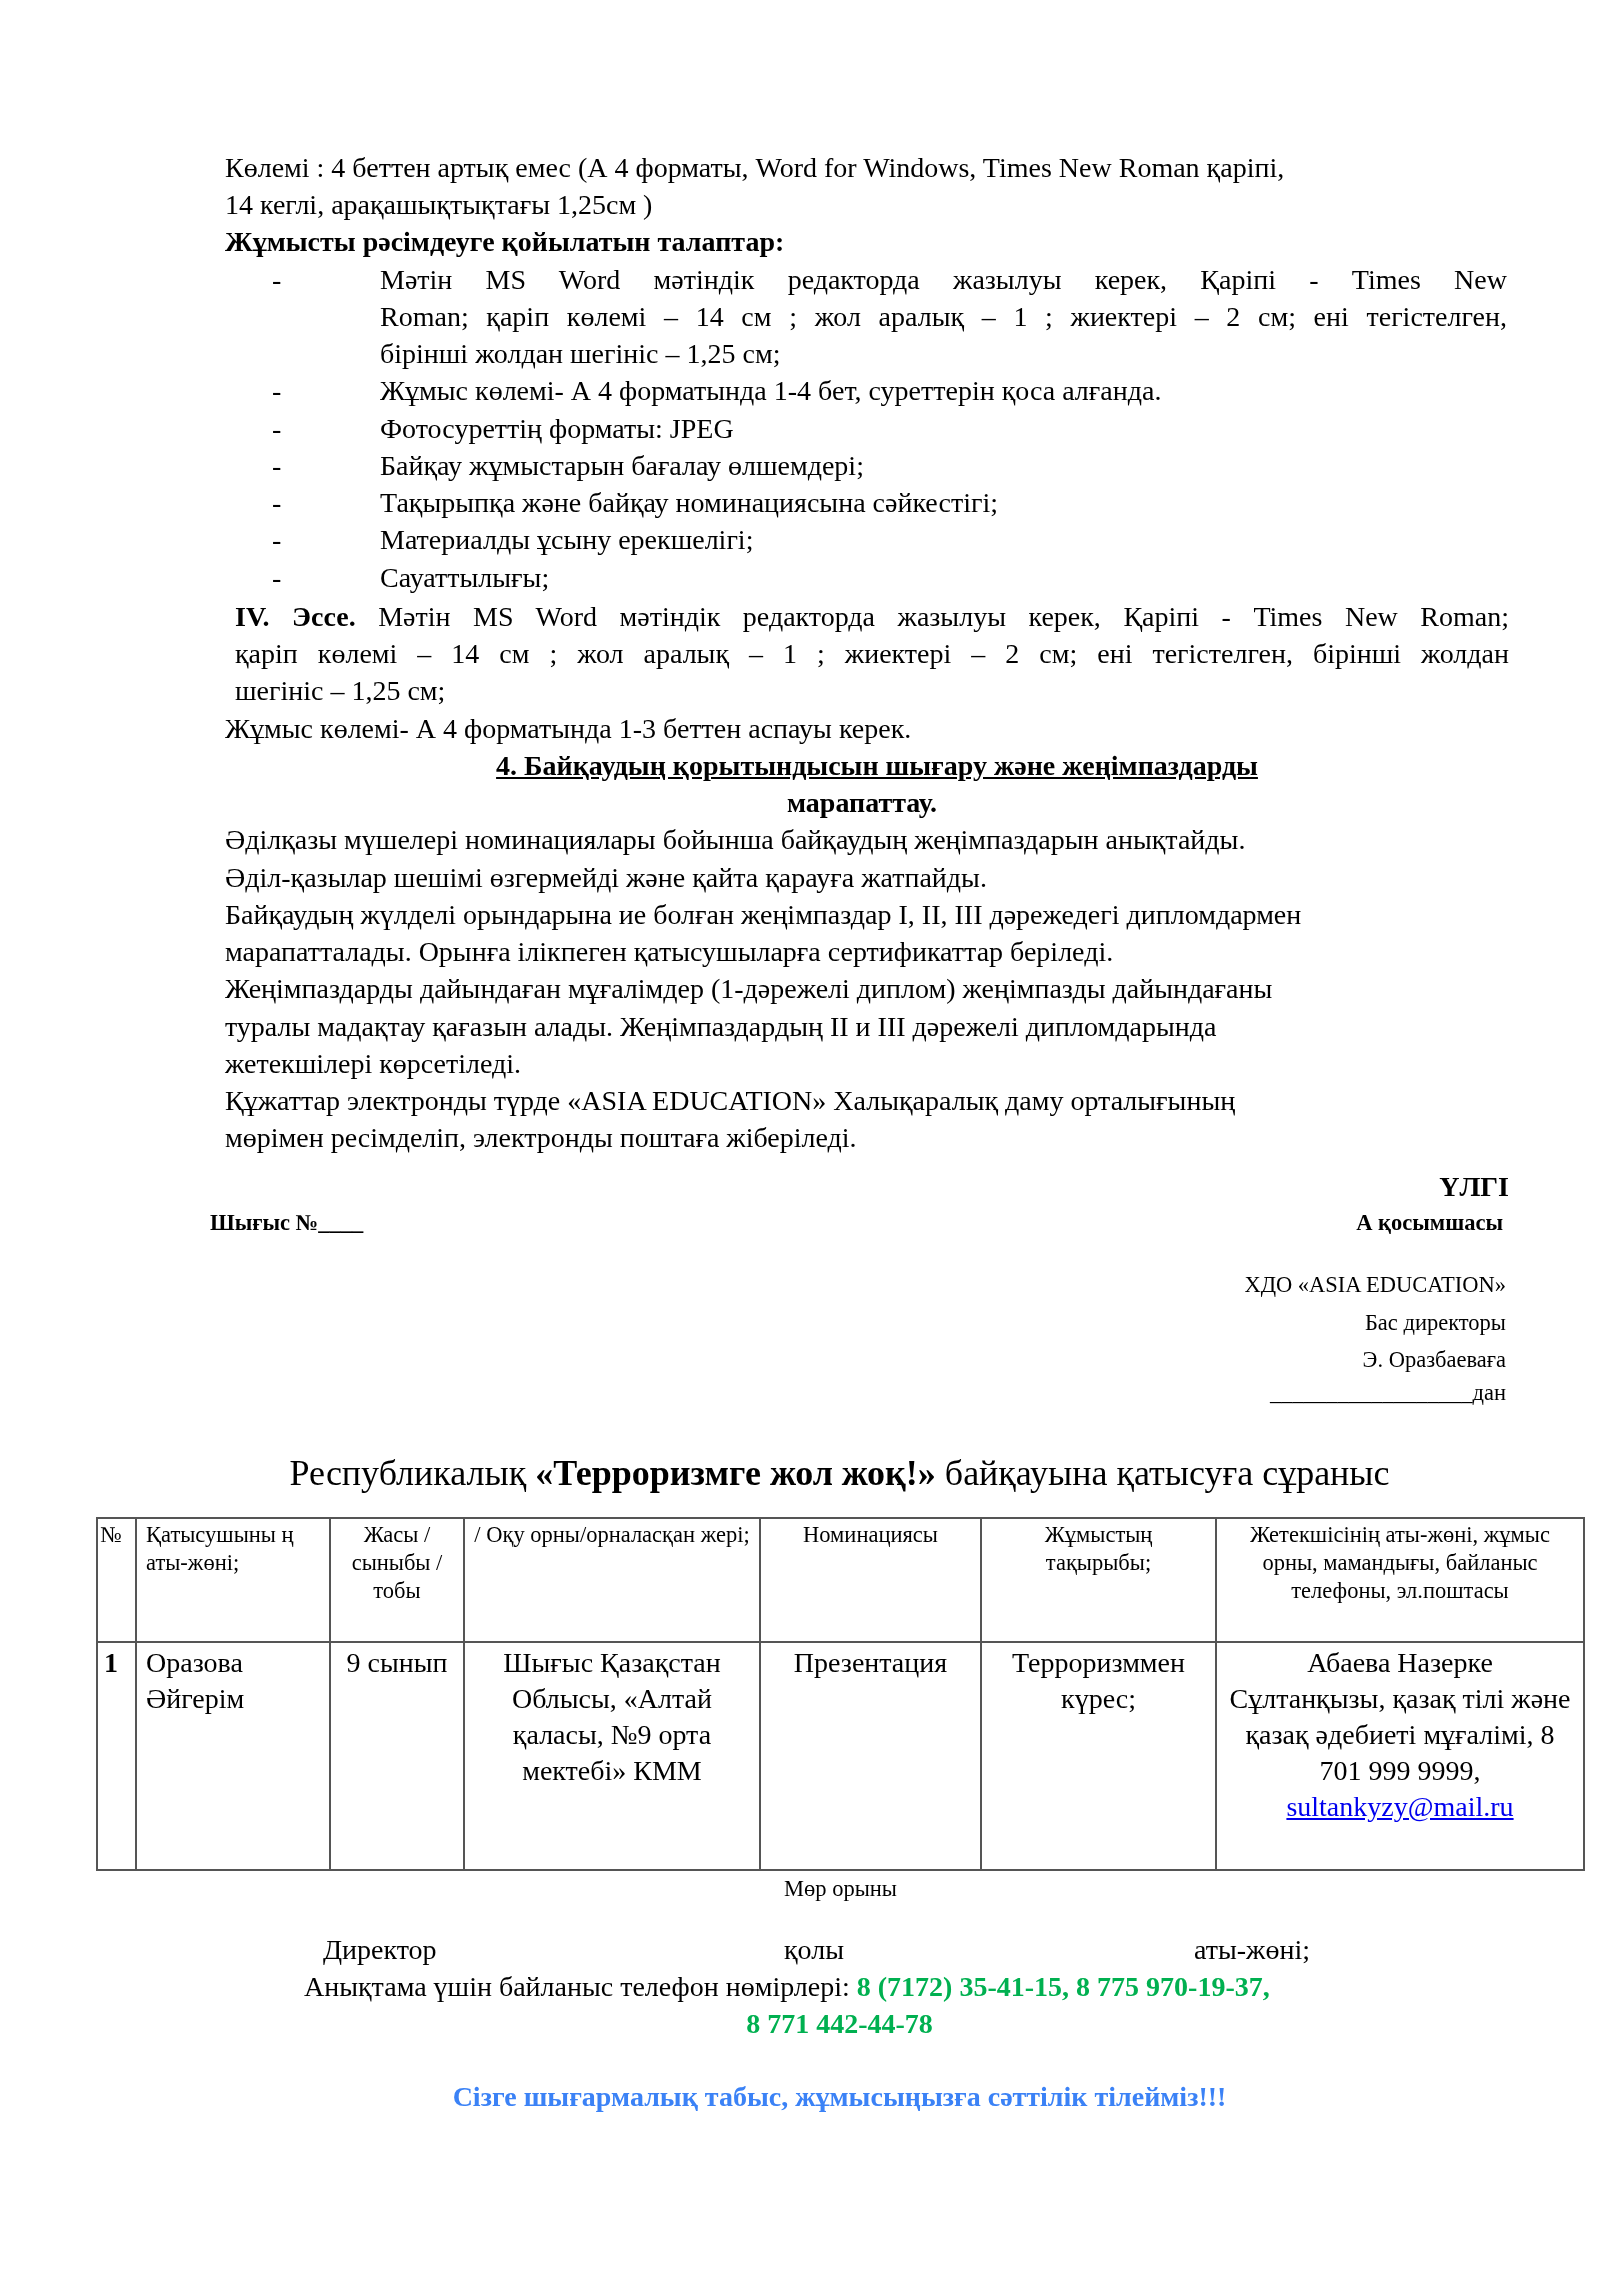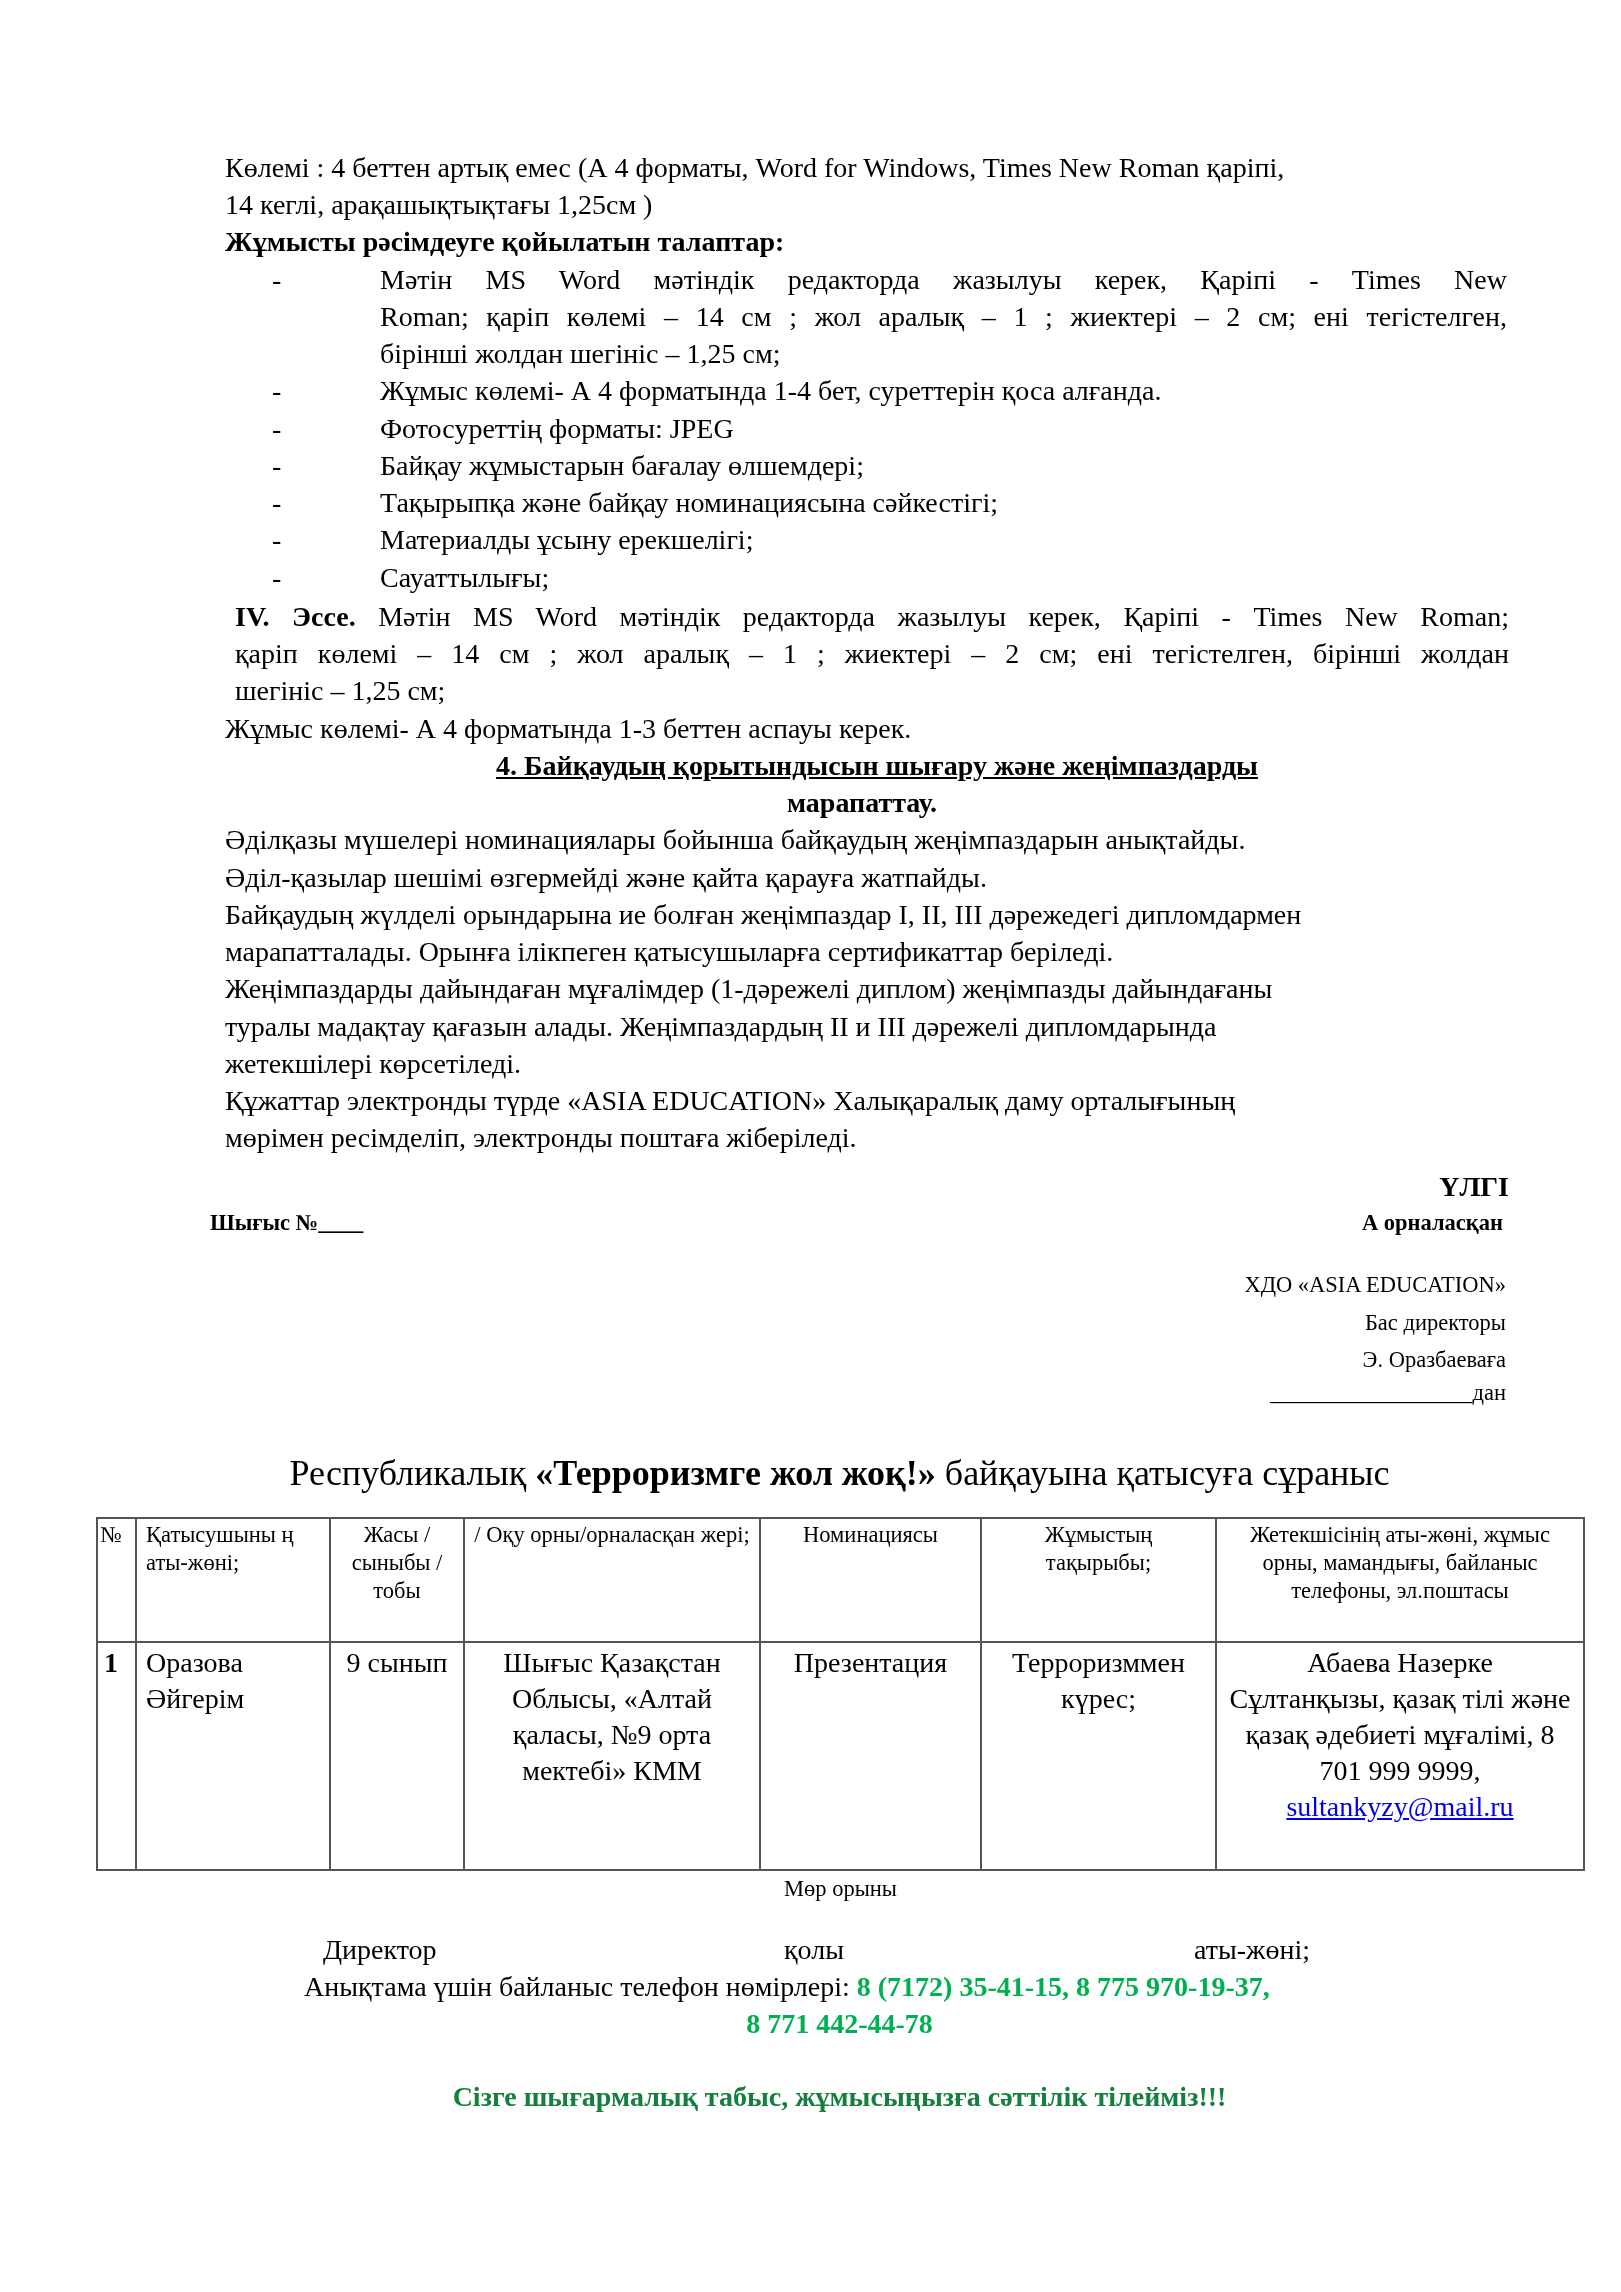--- a/index.html
+++ b/index.html
@@ -21,21 +21,21 @@
     border-collapse: collapse; table-layout: fixed;
   }
   table.req td {
     border: 2px solid #555; vertical-align: top; padding: 2px 9px;
     font-family: "Liberation Serif", "DejaVu Serif", serif;
   }
   table.req tr.head td { font-size: 22.5px; line-height: 28px; height: 118px; }
   table.req tr.body td { font-size: 28px; line-height: 36px; height: 222px; }
   .link { color: #0000EE; text-decoration: underline; }
   .green { color: #00B050; font-weight: bold; }
-  .navy { color: #15803d; font-weight: bold; }
+  .navy { color: #3b82f6; font-weight: bold; }
 </style>
 </head>
 <body>
 
 <div class="abs t" style="left:225px; top:149px;">Көлемі : 4 беттен артық емес (А 4 форматы, Word for Windows, Times New Roman  қаріпі,</div>
 <div class="abs t" style="left:225px; top:186px;">14 кеглі, арақашықтықтағы 1,25см )</div>
 <div class="abs t b" style="left:225px; top:223px;">Жұмысты рәсімдеуге қойылатын талаптар:</div>
 
 <div>
   <span class="dash" style="left:272px; top:261px;">-</span>
@@ -81,21 +81,21 @@
   <div class="abs t" style="left:225px; top:933px;">марапатталады. Орынға ілікпеген қатысушыларға сертификаттар беріледі.</div>
   <div class="abs t" style="left:225px; top:970px;">Жеңімпаздарды дайындаған мұғалімдер (1-дәрежелі диплом) жеңімпазды дайындағаны</div>
   <div class="abs t" style="left:225px; top:1008px;">туралы мадақтау қағазын алады. Жеңімпаздардың II и III дәрежелі дипломдарында</div>
   <div class="abs t" style="left:225px; top:1045px;">жетекшілері көрсетіледі.</div>
   <div class="abs t" style="left:225px; top:1082px;">Құжаттар электронды түрде «ASIA EDUCATION» Халықаралық даму орталығының</div>
   <div class="abs t" style="left:225px; top:1119px;">мөрімен ресімделіп, электронды поштаға жіберіледі.</div>
 </div>
 
 <div class="abs t b right" style="left:1176px; top:1168px; width:333px;">ҮЛГІ</div>
 <div class="abs b" style="left:210px; top:1208px; font-size:22.5px; line-height:29px;">Шығыс №____</div>
-<div class="abs b right" style="left:1176px; top:1208px; width:327px; font-size:22.5px; line-height:29px;">А орналасқан</div>
+<div class="abs b right" style="left:1176px; top:1208px; width:327px; font-size:22.5px; line-height:29px;">А қосымшасы</div>
 
 <div>
   <div class="abs right" style="left:1078px; top:1270px; width:428px; font-size:22.5px; line-height:29px;">ХДО «ASIA EDUCATION»</div>
   <div class="abs right" style="left:1078px; top:1308px; width:428px; font-size:22.5px; line-height:29px;">Бас директоры</div>
   <div class="abs right" style="left:1078px; top:1345px; width:428px; font-size:22.5px; line-height:29px;">Э. Оразбаеваға</div>
   <div class="abs right" style="left:1078px; top:1378px; width:428px; font-size:22.5px; line-height:29px;">__________________дан</div>
 </div>
 
 <div class="abs center" style="left:96px; top:1447px; width:1487px; font-size:36px; line-height:37px;margin-top:8px;">
   <span>Республикалық </span><span class="b">«Терроризмге жол жоқ!»</span><span> байқауына қатысуға сұраныс</span>

